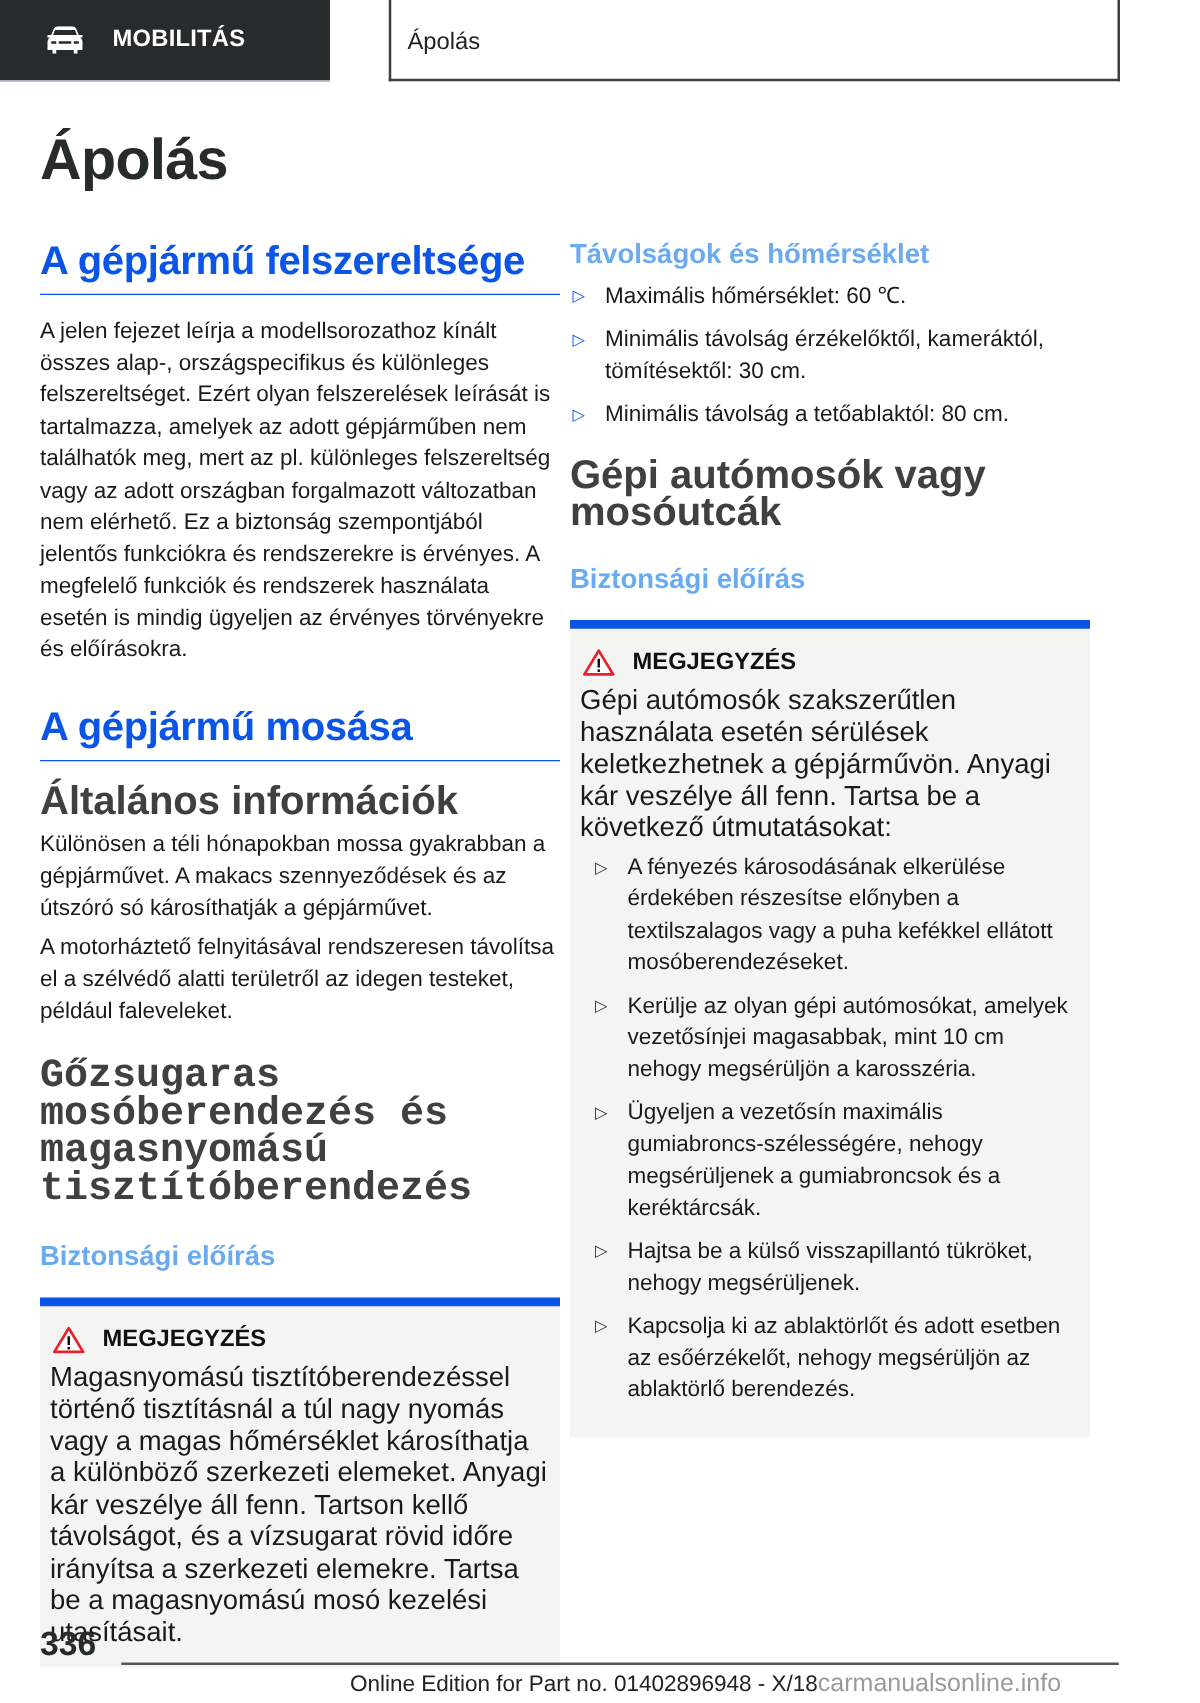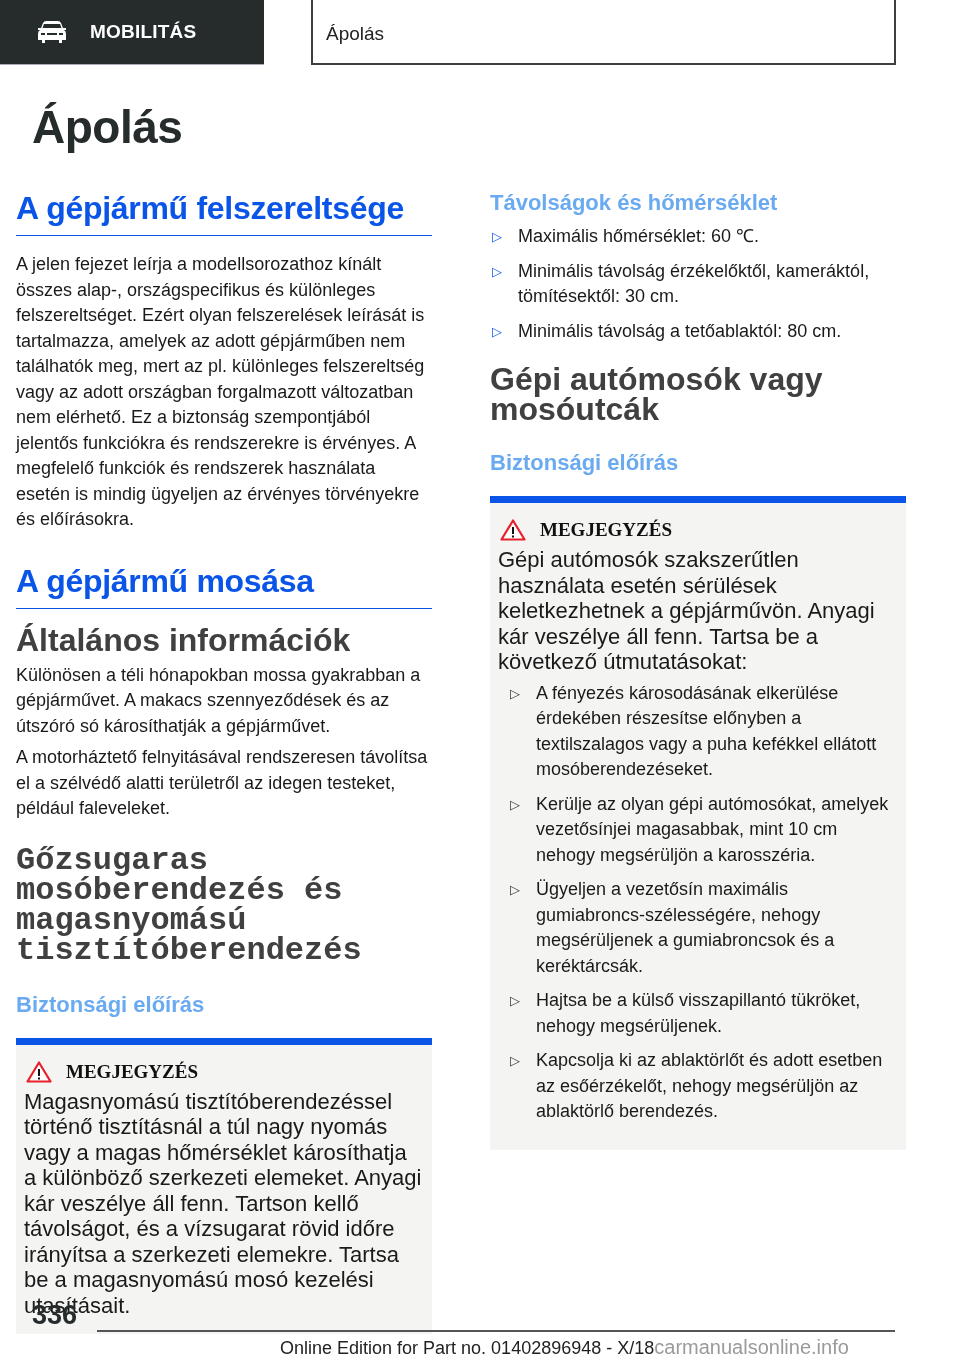--- a/index.html
+++ b/index.html
@@ -4,32 +4,32 @@
   <style>
     * { box-sizing: border-box; margin: 0; padding: 0; }
     body { width: 960px; height: 1362px; background: #ffffff; position: relative; overflow: hidden; font-family: "Liberation Sans", sans-serif; color: #1a1a1a; }
     .header-dark { position: absolute; left: 0; top: 0; width: 264px; height: 65px; background: #262b2c; border-bottom: 1px solid #aab; display: flex; align-items: center; padding-left: 36px; }
     .header-dark .car { width: 32px; height: 22px; margin-right: 22px; }
     .header-dark .sec { color: #ffffff; font-weight: bold; font-size: 19px; letter-spacing: 0.2px; }
     .header-box { position: absolute; left: 311px; top: -2px; width: 585px; height: 67px; border: 2px solid #3b3f40; border-top: none; display: flex; align-items: center; padding-left: 13px; padding-top: 6px; }
     .header-box span { font-size: 19px; color: #222; }
     .page-title { position: absolute; left: 32px; top: 100px; font-size: 46px; font-weight: bold; color: #262b2c; letter-spacing: -0.5px; }
     .col { position: absolute; top: 190px; width: 416px; }
-    .col-left { left: 16px; }
-    .col-right { left: 490px; }
+    .col-left { left: 32px; }
+    .col-right { left: 456px; }
     .h1 { font-size: 32px; font-weight: bold; color: #0a55e8; padding-bottom: 8px; border-bottom: 1px solid #0a55e8; margin-bottom: 16px; letter-spacing: -0.3px; }
     .h2 { font-size: 32px; font-weight: bold; color: #404040; line-height: 30px; }
     .h3 { font-size: 22px; font-weight: bold; color: #6aaaf0; }
     p { font-size: 18px; line-height: 25.5px; color: #1a1a1a; }
     .bullets { list-style: none; }
     .bullets li { position: relative; padding-left: 28px; font-size: 18px; line-height: 25.5px; margin-bottom: 9px; }
     .bullets li .tri { position: absolute; left: 2px; top: 0; color: #0a55e8; font-size: 13px; }
     .note .bullets li .tri { color: #333; }
     .note { background: #f4f4f3; border-top: 7px solid #0a55e8; padding: 16px 8px 16px 8px; }
-    .note-head { display: flex; align-items: center; margin-bottom: 6px; font-family: Liberation Serif, serif; }
+    .note-head { display: flex; align-items: center; margin-bottom: 6px; }
     .note-head svg { width: 26px; height: 22px; margin-left: 2px; margin-right: 14px; }
     .note-head span { font-size: 19px; font-weight: bold; color: #111; }
     .note p { font-size: 22px; line-height: 25.5px; }
     .note .bullets { margin-top: 6px; padding-left: 10px; }
     .footer-num { position: absolute; left: 32px; top: 1300px; font-size: 27px; font-weight: bold; color: #262b2c; }
     .footer-line { position: absolute; left: 97px; top: 1330px; width: 798px; height: 2px; background: #555; }
     .footer-text { position: absolute; left: 280px; top: 1336px; font-size: 18px; color: #222; white-space: nowrap; }
     .footer-text .wm { color: #9a9a9a; font-size: 20px; }
   </style>
 </head>

